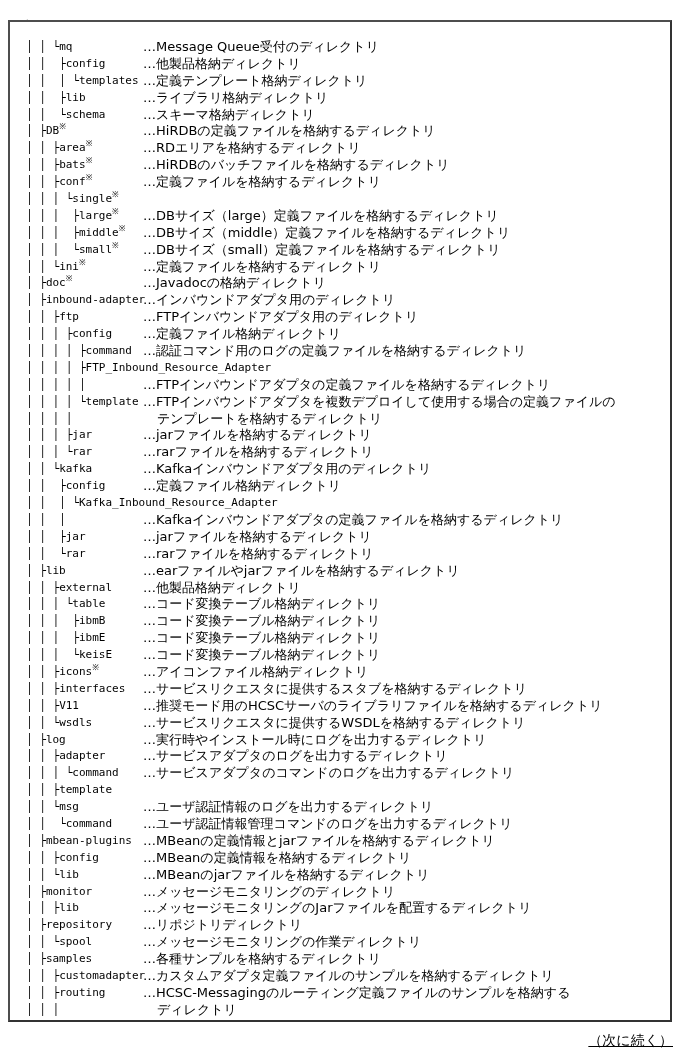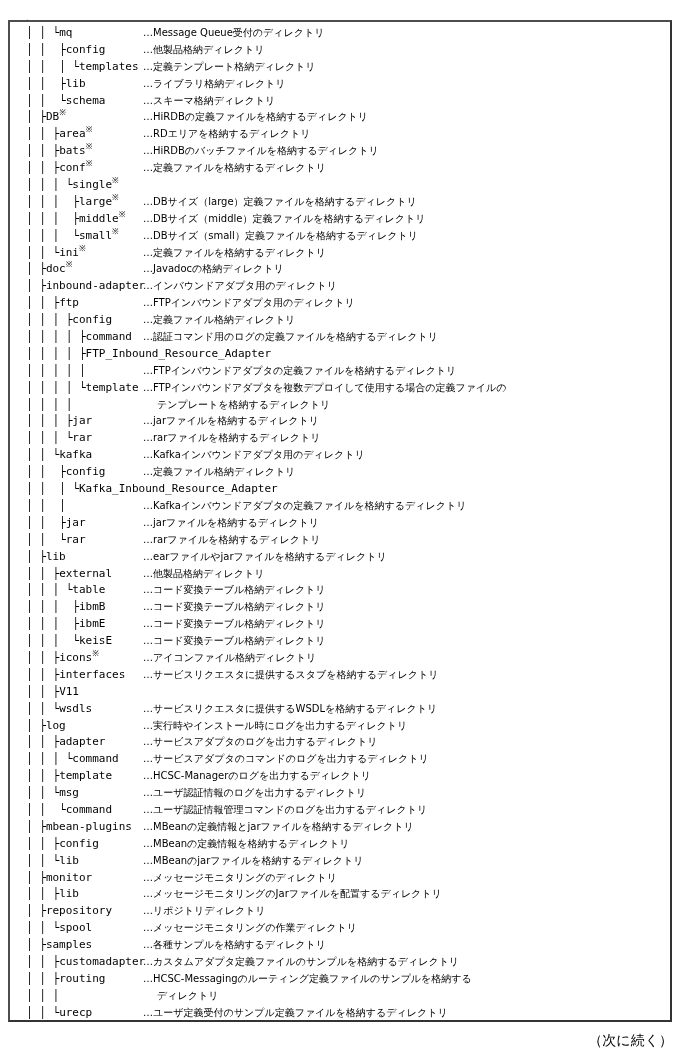--- a/index.html
+++ b/index.html
@@ -13,32 +13,32 @@
     overflow: hidden;
   }
   .page-note {
     position: absolute;
     font-size: 14px;
     line-height: 18px;
     color: #000;
     letter-spacing: 0;
   }
   .note-top { left: 4px; top: 17px; }
-  .note-bottom { right: 6px; top: 1031px; }
+  .note-bottom { right: 6px; top: 1031px; text-decoration: underline; }
   .tree-box {
     position: absolute;
     left: 8px;
     top: 20px;
     width: 664px;
     height: 1002px;
     border: 2px solid #4d4d4d;
     border-bottom-color: #333;
     border-right-color: #333;
     background: #fff;
-    padding-top: 3px;
+    padding-top: 17px;
     overflow: hidden;
   }
   .row {
     position: relative;
     height: 16.9px;
     line-height: 16.9px;
     white-space: pre;
   }
   .tree-part {
     position: absolute;
@@ -52,21 +52,21 @@
   }
   .dir-name sup {
     font-size: 8px;
     vertical-align: super;
     line-height: 0;
   }
   .desc {
     position: absolute;
     left: 133px;
     top: 0;
-    font-size: 10px;
+    font-size: 13px;
     line-height: 16.9px;
     white-space: pre;
     color: #000;
   }
   .desc.indent { left: 147px; }
 </style>
 </head>
 <body>
 
 <div class="page-note note-top">（続き）</div>
@@ -105,26 +105,26 @@
       <div class="row"><span class="tree-part"><span>│ │  ├</span><span class="dir-name">jar</span></span><span class="desc">…jarファイルを格納するディレクトリ</span></div>
       <div class="row"><span class="tree-part"><span>│ │  └</span><span class="dir-name">rar</span></span><span class="desc">…rarファイルを格納するディレクトリ</span></div>
       <div class="row"><span class="tree-part"><span>│ ├</span><span class="dir-name">lib</span></span><span class="desc">…earファイルやjarファイルを格納するディレクトリ</span></div>
       <div class="row"><span class="tree-part"><span>│ │ ├</span><span class="dir-name">external</span></span><span class="desc">…他製品格納ディレクトリ</span></div>
       <div class="row"><span class="tree-part"><span>│ │ │ └</span><span class="dir-name">table</span></span><span class="desc">…コード変換テーブル格納ディレクトリ</span></div>
       <div class="row"><span class="tree-part"><span>│ │ │  ├</span><span class="dir-name">ibmB</span></span><span class="desc">…コード変換テーブル格納ディレクトリ</span></div>
       <div class="row"><span class="tree-part"><span>│ │ │  ├</span><span class="dir-name">ibmE</span></span><span class="desc">…コード変換テーブル格納ディレクトリ</span></div>
       <div class="row"><span class="tree-part"><span>│ │ │  └</span><span class="dir-name">keisE</span></span><span class="desc">…コード変換テーブル格納ディレクトリ</span></div>
       <div class="row"><span class="tree-part"><span>│ │ ├</span><span class="dir-name">icons<sup>※</sup></span></span><span class="desc">…アイコンファイル格納ディレクトリ</span></div>
       <div class="row"><span class="tree-part"><span>│ │ ├</span><span class="dir-name">interfaces</span></span><span class="desc">…サービスリクエスタに提供するスタブを格納するディレクトリ</span></div>
-      <div class="row"><span class="tree-part"><span>│ │ ├</span><span class="dir-name">V11</span></span></div>
+      <div class="row"><span class="tree-part"><span>│ │ ├</span><span class="dir-name">V11</span></span><span class="desc">…推奨モード用のHCSCサーバのライブラリファイルを格納するディレクトリ</span></div>
       <div class="row"><span class="tree-part"><span>│ │ └</span><span class="dir-name">wsdls</span></span><span class="desc">…サービスリクエスタに提供するWSDLを格納するディレクトリ</span></div>
       <div class="row"><span class="tree-part"><span>│ ├</span><span class="dir-name">log</span></span><span class="desc">…実行時やインストール時にログを出力するディレクトリ</span></div>
       <div class="row"><span class="tree-part"><span>│ │ ├</span><span class="dir-name">adapter</span></span><span class="desc">…サービスアダプタのログを出力するディレクトリ</span></div>
       <div class="row"><span class="tree-part"><span>│ │ │ └</span><span class="dir-name">command</span></span><span class="desc">…サービスアダプタのコマンドのログを出力するディレクトリ</span></div>
-      <div class="row"><span class="tree-part"><span>│ │ ├</span><span class="dir-name">template</span></span><span class="desc">…HCSC-Managerのログを出力するディレクトリ</span></div>
+      <div class="row"><span class="tree-part"><span>│ │ ├</span><span class="dir-name">template</span></span></div>
       <div class="row"><span class="tree-part"><span>│ │ └</span><span class="dir-name">msg</span></span><span class="desc">…ユーザ認証情報のログを出力するディレクトリ</span></div>
       <div class="row"><span class="tree-part"><span>│ │  └</span><span class="dir-name">command</span></span><span class="desc">…ユーザ認証情報管理コマンドのログを出力するディレクトリ</span></div>
       <div class="row"><span class="tree-part"><span>│ ├</span><span class="dir-name">mbean-plugins</span></span><span class="desc">…MBeanの定義情報とjarファイルを格納するディレクトリ</span></div>
       <div class="row"><span class="tree-part"><span>│ │ ├</span><span class="dir-name">config</span></span><span class="desc">…MBeanの定義情報を格納するディレクトリ</span></div>
       <div class="row"><span class="tree-part"><span>│ │ └</span><span class="dir-name">lib</span></span><span class="desc">…MBeanのjarファイルを格納するディレクトリ</span></div>
       <div class="row"><span class="tree-part"><span>│ ├</span><span class="dir-name">monitor</span></span><span class="desc">…メッセージモニタリングのディレクトリ</span></div>
       <div class="row"><span class="tree-part"><span>│ │ ├</span><span class="dir-name">lib</span></span><span class="desc">…メッセージモニタリングのJarファイルを配置するディレクトリ</span></div>
       <div class="row"><span class="tree-part"><span>│ ├</span><span class="dir-name">repository</span></span><span class="desc">…リポジトリディレクトリ</span></div>
       <div class="row"><span class="tree-part"><span>│ │ └</span><span class="dir-name">spool</span></span><span class="desc">…メッセージモニタリングの作業ディレクトリ</span></div>
       <div class="row"><span class="tree-part"><span>│ ├</span><span class="dir-name">samples</span></span><span class="desc">…各種サンプルを格納するディレクトリ</span></div>

